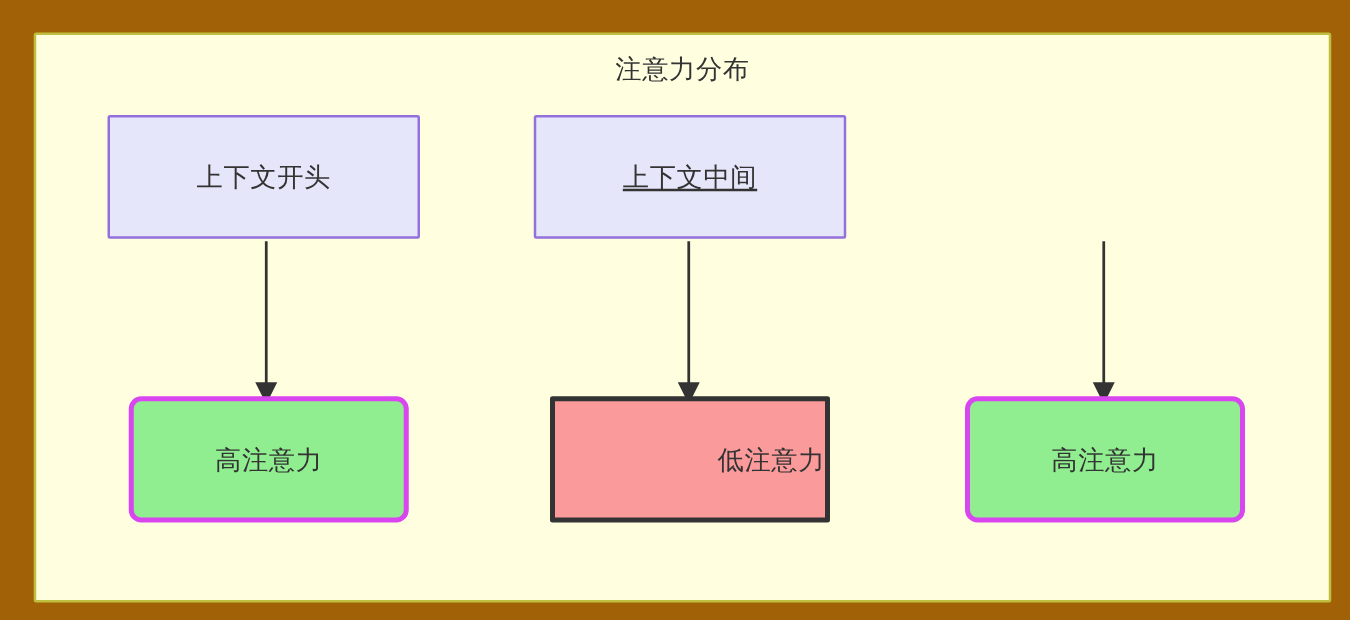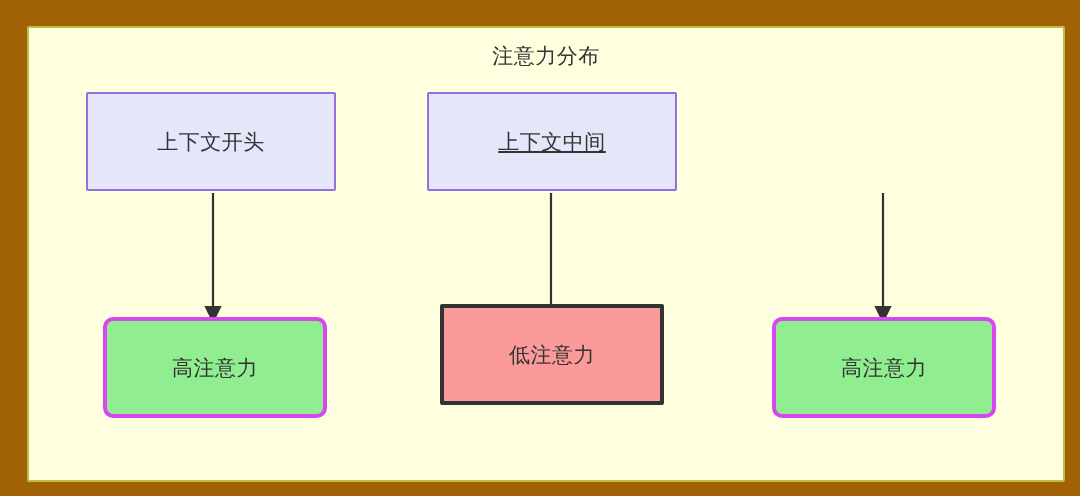--- a/index.html
+++ b/index.html
@@ -112,21 +112,21 @@
 
   <div class="node node-source" style="left:427px; top:92px; width:250px; height:99px;text-decoration:underline;">
     <span>上下文中间</span>
   </div>
 
 
   <div class="node node-high" style="left:103px; top:317px; width:224px; height:101px;">
     <span>高注意力</span>
   </div>
 
-  <div class="node node-low" style="left:440px; top:304px; width:224px; height:101px;">
+  <div class="node node-low" style="left:440px; top:317px; width:224px; height:101px;justify-content:flex-end;">
     <span>低注意力</span>
   </div>
 
   <div class="node node-high" style="left:772px; top:317px; width:224px; height:101px;">
     <span>高注意力</span>
   </div>
 
 </div>
 
 </body></html>

